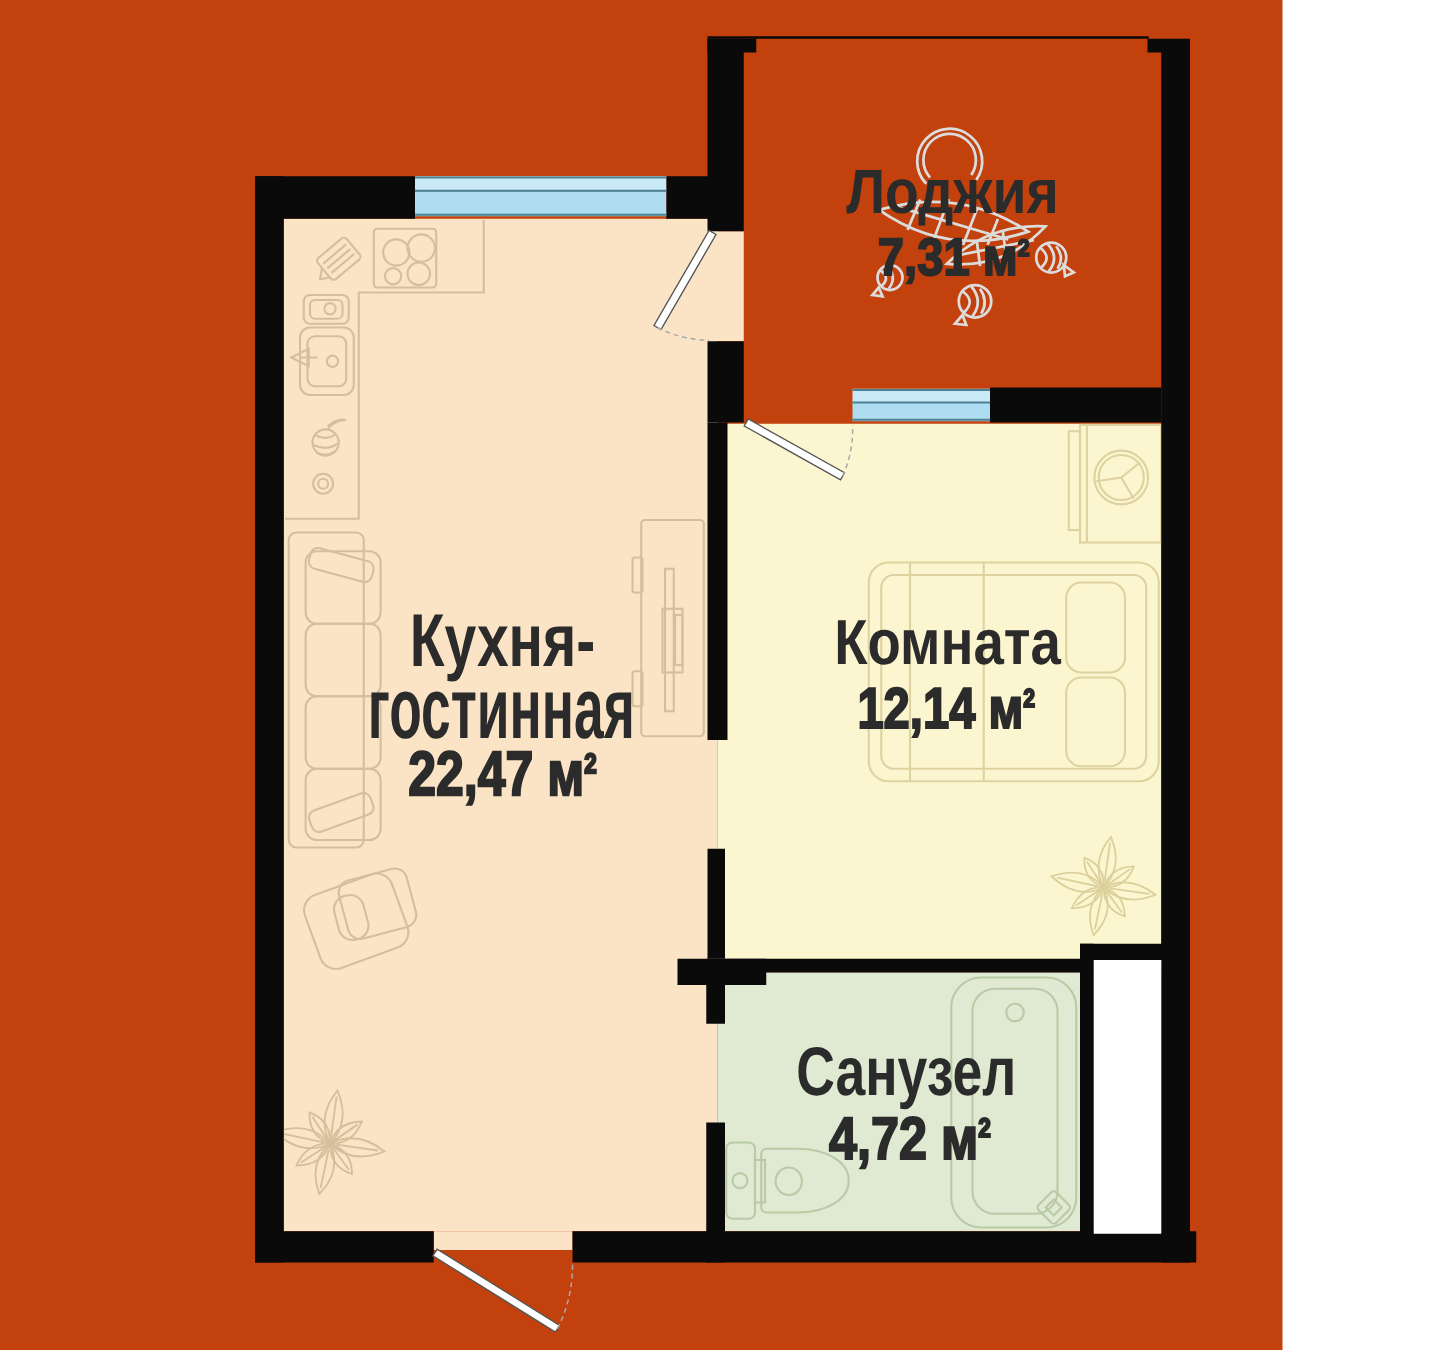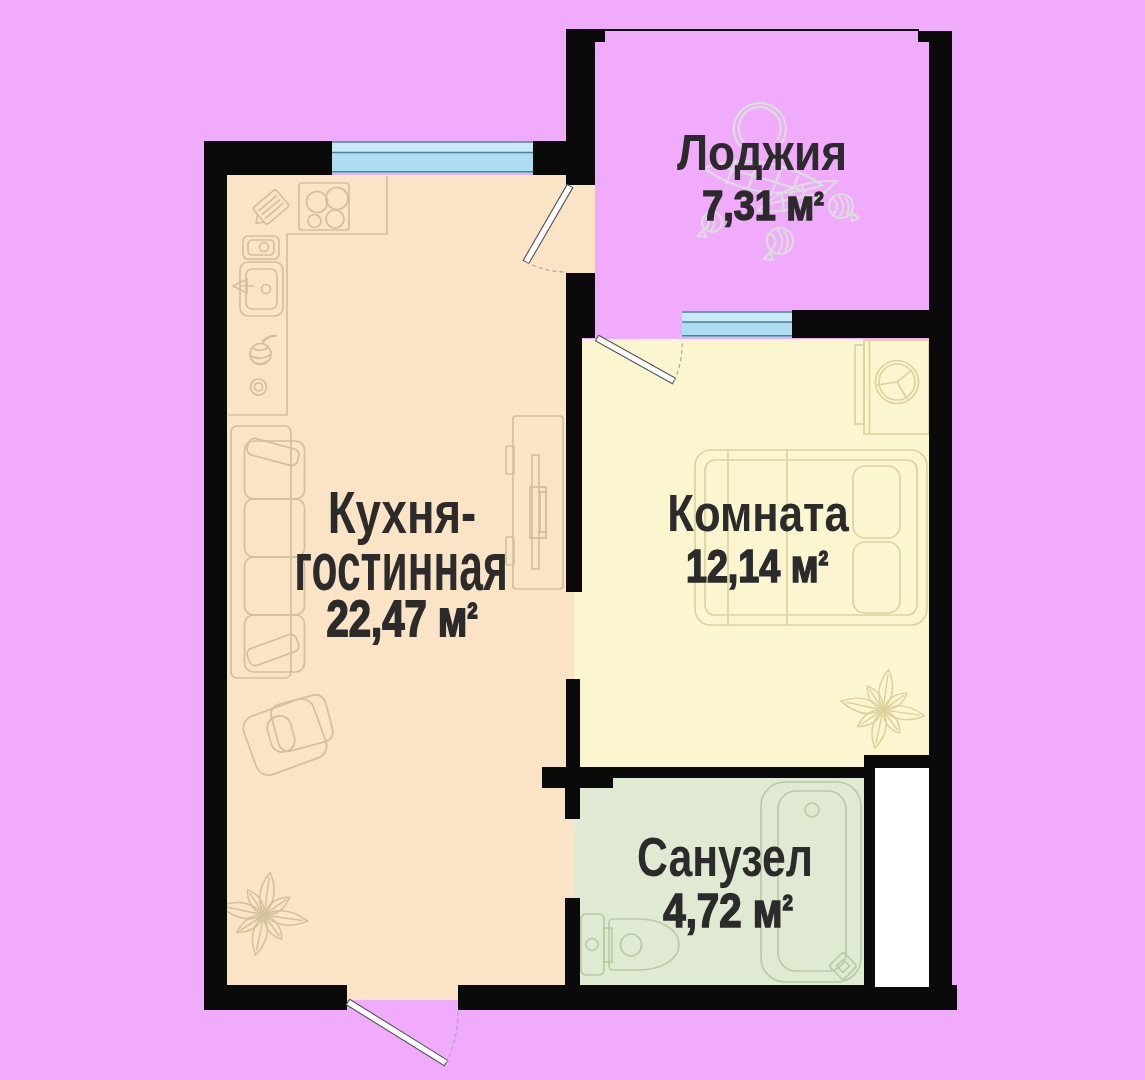--- a/index.html
+++ b/index.html
@@ -1,16 +1,16 @@
 <!DOCTYPE html>
 <html><head>
 <meta charset="utf-8">
 <style>
   html,body{margin:0;padding:0;background:#ffffff;}
-  #wrap{width:1145px;height:1080px;position:relative;overflow:hidden;background:#f0abfc;}
+  #wrap{width:1026px;height:1080px;position:relative;overflow:hidden;background:#c2410c;}
   svg{display:block;}
   text{font-family:"Liberation Sans", sans-serif;font-weight:bold;fill:#2b2b2b;}
 </style>
 </head>
 <body>
 <div id="wrap">
 <svg width="1145" height="1080" viewBox="0 0 1145 1080">
 
   <g>
     <rect x="227" y="175" width="347" height="810" fill="#fbe4c5"></rect>

